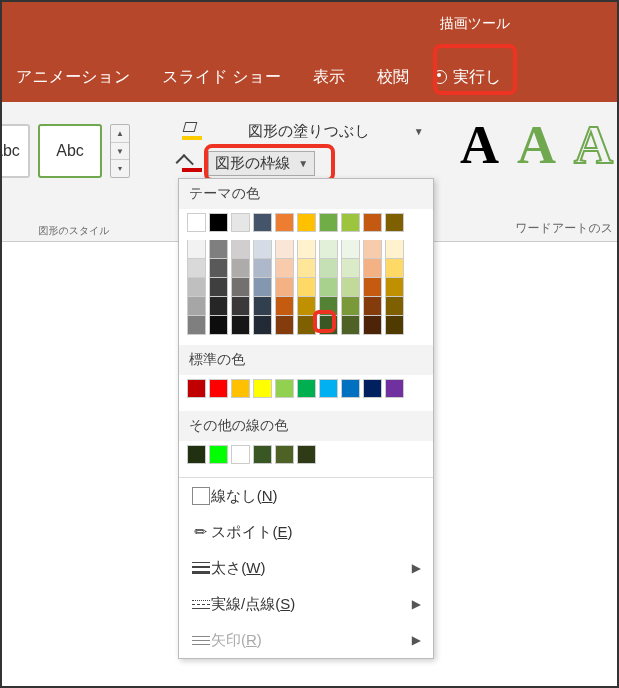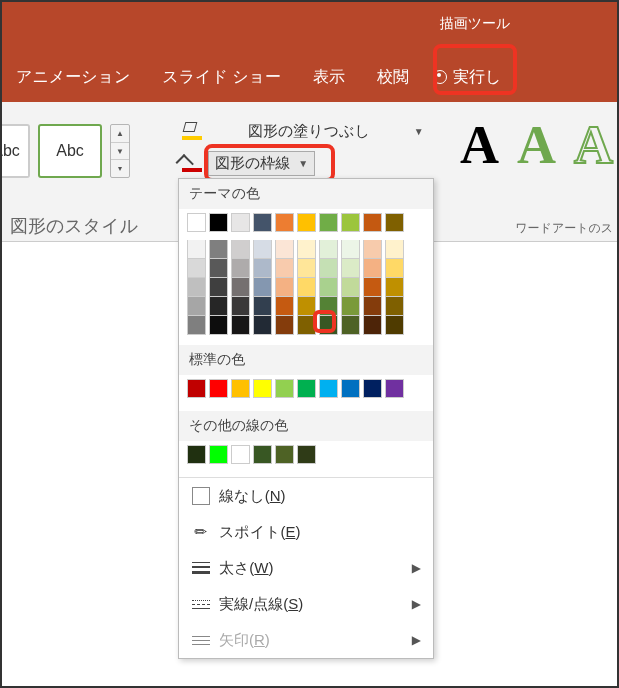--- a/index.html
+++ b/index.html
@@ -18,21 +18,21 @@
   .redbox-tab { position: absolute; left: 431px; top: 42px; width: 84px; height: 51px; border: 4px solid #e32; border-radius: 8px; pointer-events: none; }
 
   .ribbon-body { height: 140px; background: #f3f3f3; border-bottom: 1px solid #ccc; position: relative; }
   .group-styles { position: absolute; left: 0; top: 0; width: 175px; height: 140px; }
   .style-row { position: absolute; left: -18px; top: 22px; display: flex; gap: 8px; }
   .style-card { width: 64px; height: 54px; border: 2px solid #6fa84e; border-radius: 3px; display: flex; align-items: center; justify-content: center; font-size: 16px; color: #333; background: #fff; }
   .style-card.first { border-color: #ccc; border-left: none; border-top-left-radius: 0; border-bottom-left-radius: 0; width: 46px; }
   .gallery-more { width: 20px; height: 54px; border: 1px solid #b5b5b5; border-radius: 2px; display: flex; flex-direction: column; }
   .gallery-more div { flex: 1; display: flex; align-items: center; justify-content: center; font-size: 8px; color: #555; border-bottom: 1px solid #ccc; }
   .gallery-more div:last-child { border-bottom: none; }
-  .group-label { position: absolute; left: 0; bottom: 4px; width: 144px; text-align: center; font-size: 18px; color: #666; }
+  .group-label { position: absolute; left: 0; bottom: 4px; width: 144px; text-align: center; font-size: 10px; color: #666; }
 
   .fill-row, .outline-row { position: absolute; left: 180px; display: flex; align-items: center; height: 30px; font-size: 15px; color: #333; cursor: pointer; }
   .fill-row { top: 14px; gap: 40px; }
   .outline-row { top: 46px; }
   .outline-row .label-wrap { border: 1px solid #aaa; background: #e8e8e8; padding: 2px 6px; display: flex; align-items: center; gap: 4px; }
   .redbox-outline { position: absolute; left: 202px; top: 42px; width: 131px; height: 38px; border: 4px solid #e32; border-radius: 8px; pointer-events: none; }
 
   .fill-icon { width: 20px; height: 18px; margin-right: 6px; position: relative; }
   .fill-icon .bucket { position: absolute; left: 2px; top: 0; width: 12px; height: 10px; border: 1.5px solid #444; transform: skewX(-15deg); }
   .fill-icon .under { position: absolute; left: 0; bottom: 0; width: 20px; height: 4px; background: #ffcc00; }
@@ -50,21 +50,21 @@
 
   
   .dd-panel { position: absolute; left: 178px; top: 178px; width: 256px; background: #fff; border: 1px solid #bbb; box-shadow: 2px 2px 6px rgba(0,0,0,.2); }
   .dd-section-title { padding: 6px 10px; font-size: 14px; color: #444; background: #f3f3f3; }
   .swatch-area { padding: 4px 8px 10px 8px; }
   .swatch-row { display: flex; gap: 3px; margin-bottom: 3px; }
   .swatch { width: 19px; height: 19px; border: 1px solid #ccc; cursor: pointer; }
 
   .redbox-color { position: absolute; border: 4px solid #e32; border-radius: 6px; pointer-events: none; }
 
-  .dd-item { display: flex; align-items: center; gap: 8px; padding: 8px 12px; font-size: 15px; color: #333; cursor: pointer; position: relative; }
+  .dd-item { display: flex; align-items: center; gap: 0; padding: 8px 12px; font-size: 15px; color: #333; cursor: pointer; position: relative; }
   .dd-item.border-top { border-top: 1px solid #ddd; }
   .sub-arrow { position: absolute; right: 12px; font-size: 12px; color: #555; }
   .ic { width: 20px; height: 20px; display: flex; align-items: center; justify-content: center; }
 
   .no-line-ic { width: 18px; height: 18px; border: 1px solid #888; position: relative; }
   .no-line-ic::after { content: ""; position: absolute; left: -2px; top: 8px; width: 22px; height: 1px; background: #c33; transform: rotate(-45deg); display: none; }
   .wheel-ic { width: 18px; height: 18px; border-radius: 50%; background: conic-gradient(#e33,#ec3,#3c3,#3cc,#33e,#c3c,#e33); }
   .eyedrop-ic { transform: rotate(-45deg); }
   .thick-ic { width: 18px; display: flex; flex-direction: column; gap: 3px; }
   .thick-ic span { height: 1px; background: #444; }

